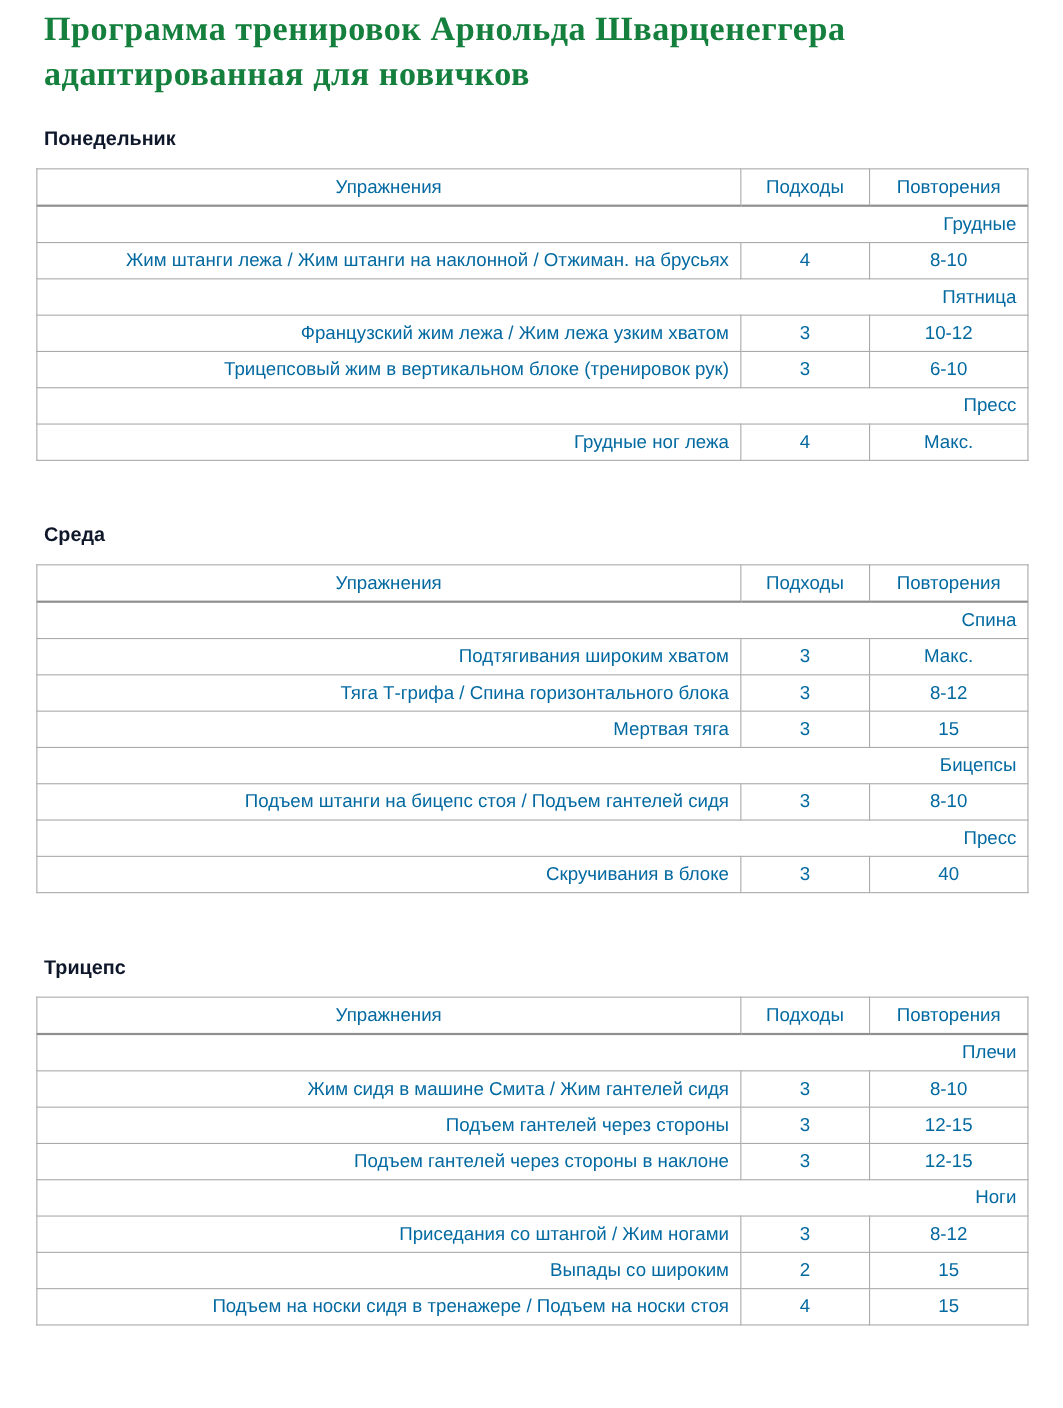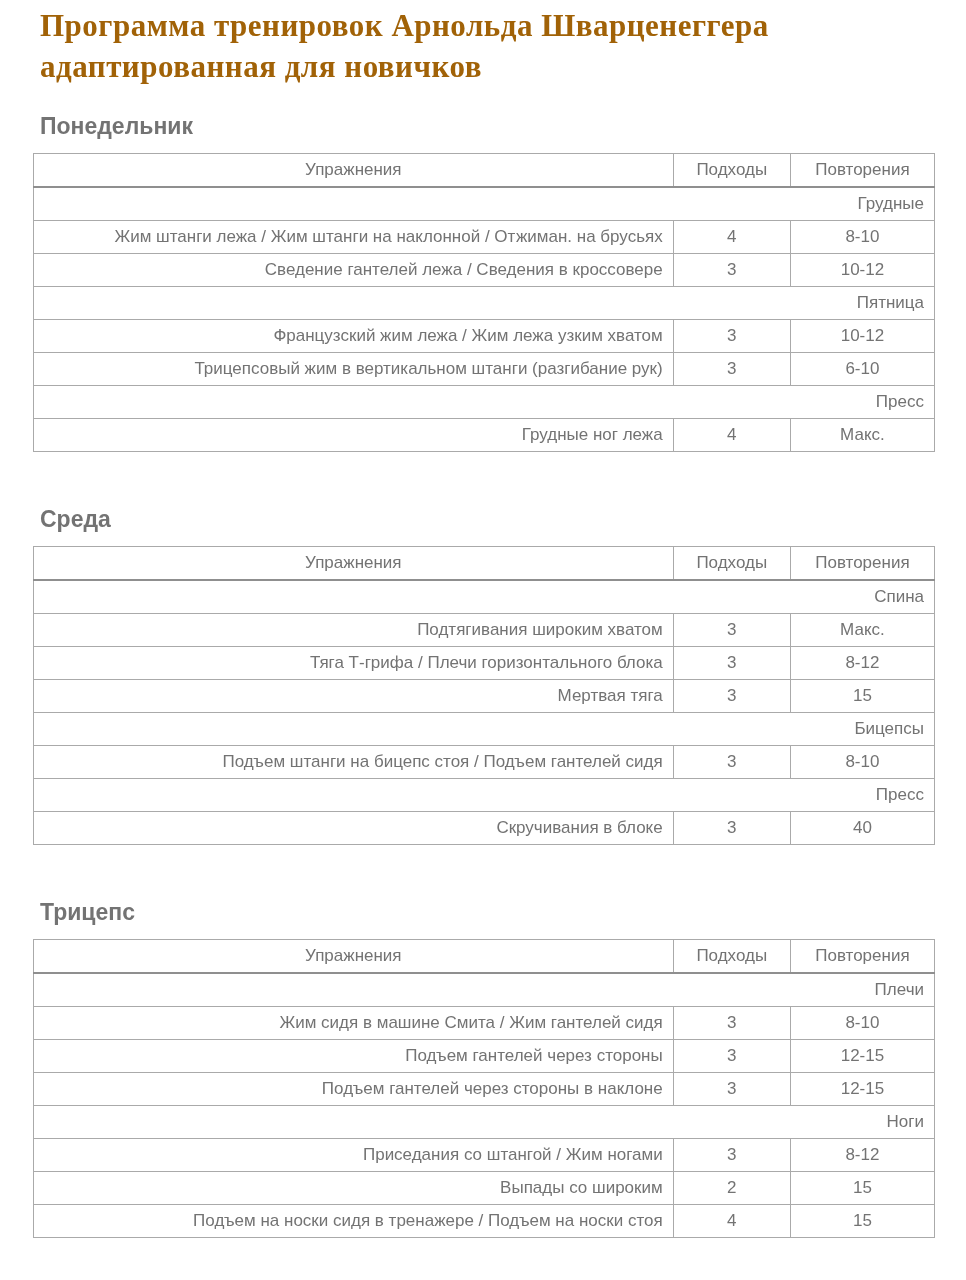--- a/index.html
+++ b/index.html
@@ -23,35 +23,35 @@
     font-weight: bold;
     font-size: 31px;
     line-height: 41px;
     margin: 0 0 0 7px;
     letter-spacing: 0.5px;
   }
   .day {
     margin: 0;
   }
   .day-heading {
-    font-size: 23px;
+    font-size: 18px;
     font-weight: bold;
-    color: #737373;
+    color: #0f172a;
     margin: 52px 0 12px 7px;
     line-height: 30px;
   }
   .day:first-child .day-heading {
     margin-top: 24px;
   }
   table.workout {
     width: 100%;
     border-collapse: collapse;
     table-layout: fixed;
     font-size: 17px;
-    color: #737373;
+    color: #0369a1;
   }
   table.workout col.c-ex   { width: 71%; }
   table.workout col.c-sets { width: 13%; }
   table.workout col.c-reps { width: 16%; }
   table.workout th,
   table.workout td {
     border: 1px solid #aaaaaa;
     padding: 5px 10px;
     line-height: 22px;
     vertical-align: middle;
@@ -67,21 +67,21 @@
     font-weight: normal;
     text-align: right;
   }
   td.ex-name { text-align: right; }
   td.num     { text-align: center; }
 </style>
 </head>
 <body>
 
 <div class="page">
-  <h1 class="doc-title" style="color: #a16207;">
+  <h1 class="doc-title" style="color: #15803d;">
     <span>Программа тренировок Арнольда Шварценеггера</span><br>
     <span>адаптированная для новичков</span>
   </h1>
   <div id="days-container">
       <section class="day">
         <h2 class="day-heading">Понедельник</h2>
         <table class="workout">
           <colgroup>
             <col class="c-ex">
             <col class="c-sets">
@@ -96,35 +96,30 @@
           </thead>
           <tbody>
             <tr class="section-row">
               <td colspan="3">Грудные</td>
             </tr>
             <tr class="exercise-row">
               <td class="ex-name">Жим штанги лежа / Жим штанги на наклонной / Отжиман. на брусьях</td>
               <td class="num">4</td>
               <td class="num">8-10</td>
             </tr>
-            <tr class="exercise-row">
-              <td class="ex-name">Сведение гантелей лежа / Сведения в кроссовере</td>
+            <tr class="section-row">
+              <td colspan="3">Пятница</td>
+            </tr>
+            <tr class="exercise-row">
+              <td class="ex-name">Французский жим лежа / Жим лежа узким хватом</td>
               <td class="num">3</td>
               <td class="num">10-12</td>
             </tr>
-            <tr class="section-row">
-              <td colspan="3">Пятница</td>
-            </tr>
-            <tr class="exercise-row">
-              <td class="ex-name">Французский жим лежа / Жим лежа узким хватом</td>
-              <td class="num">3</td>
-              <td class="num">10-12</td>
-            </tr>
-            <tr class="exercise-row">
-              <td class="ex-name">Трицепсовый жим в вертикальном штанги (разгибание рук)</td>
+            <tr class="exercise-row">
+              <td class="ex-name">Трицепсовый жим в вертикальном блоке (тренировок рук)</td>
               <td class="num">3</td>
               <td class="num">6-10</td>
             </tr>
             <tr class="section-row">
               <td colspan="3">Пресс</td>
             </tr>
             <tr class="exercise-row">
               <td class="ex-name">Грудные ног лежа</td>
               <td class="num">4</td>
               <td class="num">Макс.</td>
@@ -150,21 +145,21 @@
           <tbody>
             <tr class="section-row">
               <td colspan="3">Спина</td>
             </tr>
             <tr class="exercise-row">
               <td class="ex-name">Подтягивания широким хватом</td>
               <td class="num">3</td>
               <td class="num">Макс.</td>
             </tr>
             <tr class="exercise-row">
-              <td class="ex-name">Тяга Т-грифа / Плечи горизонтального блока</td>
+              <td class="ex-name">Тяга Т-грифа / Спина горизонтального блока</td>
               <td class="num">3</td>
               <td class="num">8-12</td>
             </tr>
             <tr class="exercise-row">
               <td class="ex-name">Мертвая тяга</td>
               <td class="num">3</td>
               <td class="num">15</td>
             </tr>
             <tr class="section-row">
               <td colspan="3">Бицепсы</td>

